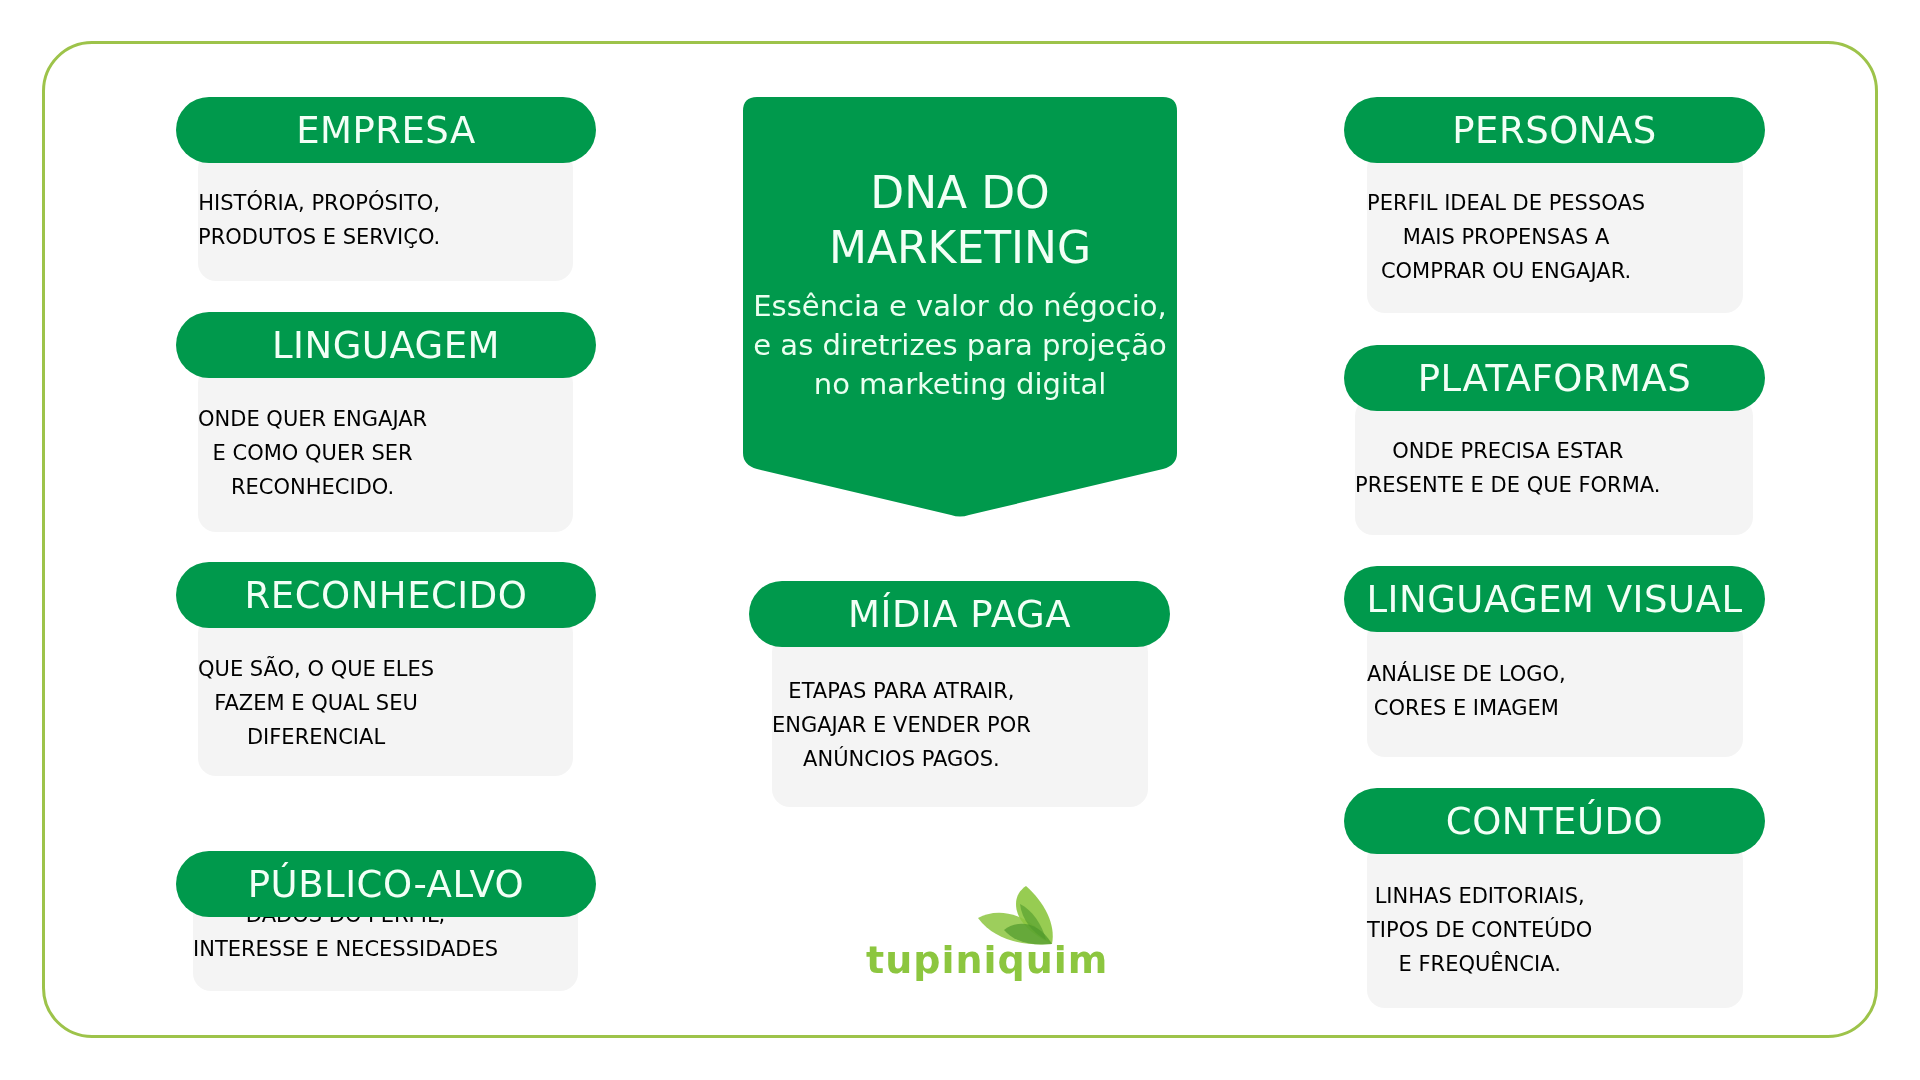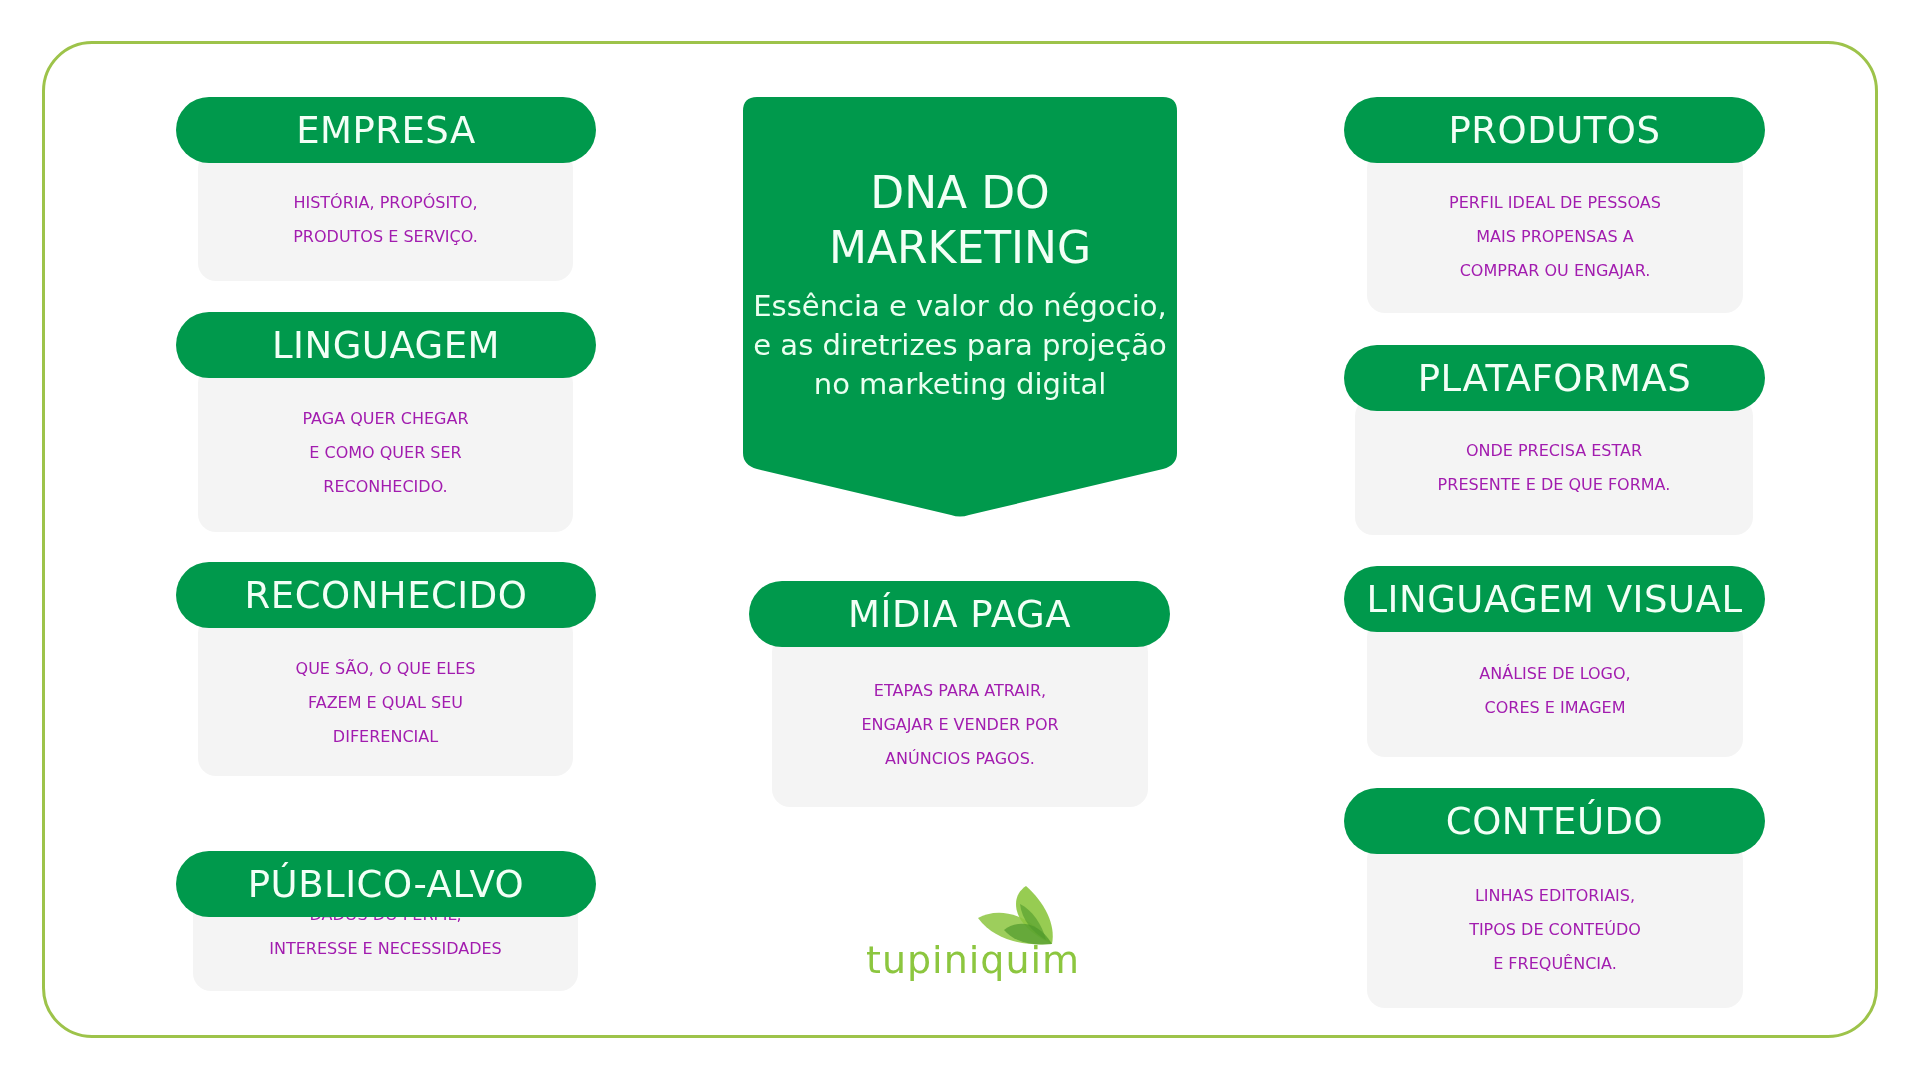--- a/index.html
+++ b/index.html
@@ -5,49 +5,49 @@
   html, body { margin:0; padding:0; }
   body { width:1920px; height:1080px; background:#ffffff; position:relative; overflow:hidden;
          font-family:"DejaVu Sans", sans-serif; }
   .frame { position:absolute; left:42px; top:41px; width:1836px; height:997px;
            border:3px solid #9dc34a; border-radius:50px; box-sizing:border-box; }
   .card { position:absolute; }
   .pill { position:absolute; height:66px; border-radius:33px; background:#00994c;
           color:#f2fff6; display:flex; align-items:center; justify-content:center;
           font-size:37px; letter-spacing:0.5px; z-index:2; white-space:nowrap; }
   .box { position:absolute; background:#f4f4f4; border-radius:18px; z-index:1;
-         color:#a21caf; font-size:16px; line-height:34px; text-align:center;
-         display:flex; flex-direction:column; align-items:center; justify-content:flex-start;
+         color:#000000; font-size:21px; line-height:34px; text-align:center;
+         display:flex; flex-direction:column; align-items:flex-start; justify-content:flex-start;
          box-sizing:border-box; white-space:pre-line; }
   .box .txt { margin-top:0; }
   .dna { position:absolute; left:743px; top:97px; width:434px; height:420px; z-index:2; }
   .dna svg { position:absolute; left:0; top:0; }
   .dna-title { position:absolute; left:0; top:60px; width:434px; text-align:center;
                color:#f2fff6; font-size:44px; line-height:55px; white-space:pre-line;margin-top:8px; }
   .dna-sub { position:absolute; left:0; top:190px; width:434px; text-align:center;
              color:#eafff0; font-size:29px; line-height:39px; white-space:pre-line; }
   .logo { position:absolute; left:866px; top:884px; width:190px; height:95px; }
   .logo-text { position:absolute; left:0; bottom:0; width:190px; text-align:left;
-               color:#8cc63f; font-size:38px; font-weight:normal; letter-spacing:1px;
+               color:#8cc63f; font-size:38px; font-weight:bold; letter-spacing:1px;
                font-family:"DejaVu Sans", sans-serif; line-height:38px; }
 </style>
 </head>
 <body>
 
 <div class="frame"></div>
 
 <div class="card">
   <div class="pill" style="left:176px;top:97px;width:420px;">EMPRESA</div>
   <div class="box" style="left:198px;top:150px;width:375px;height:131px;padding-top:36px;"><span class="txt">HISTÓRIA, PROPÓSITO,
 PRODUTOS E SERVIÇO.</span></div>
 </div>
 
 <div class="card">
   <div class="pill" style="left:176px;top:312px;width:420px;">LINGUAGEM</div>
-  <div class="box" style="left:198px;top:365px;width:375px;height:167px;padding-top:37px;"><span class="txt">PAGA QUER CHEGAR
+  <div class="box" style="left:198px;top:365px;width:375px;height:167px;padding-top:37px;"><span class="txt">ONDE QUER ENGAJAR
 E COMO QUER SER
 RECONHECIDO.</span></div>
 </div>
 
 <div class="card">
   <div class="pill" style="left:176px;top:562px;width:420px;">RECONHECIDO</div>
   <div class="box" style="left:198px;top:615px;width:375px;height:161px;padding-top:37px;"><span class="txt">QUE SÃO, O QUE ELES
 FAZEM E QUAL SEU
 DIFERENCIAL</span></div>
 </div>
@@ -70,21 +70,21 @@
 </div>
 
 <div class="card">
   <div class="pill" style="left:749px;top:581px;width:421px;">MÍDIA PAGA</div>
   <div class="box" style="left:772px;top:634px;width:376px;height:173px;padding-top:40px;"><span class="txt">ETAPAS PARA ATRAIR,
 ENGAJAR E VENDER POR
 ANÚNCIOS PAGOS.</span></div>
 </div>
 
 <div class="card">
-  <div class="pill" style="left:1344px;top:97px;width:421px;">PRODUTOS</div>
+  <div class="pill" style="left:1344px;top:97px;width:421px;">PERSONAS</div>
   <div class="box" style="left:1367px;top:150px;width:376px;height:163px;padding-top:36px;"><span class="txt">PERFIL IDEAL DE PESSOAS
 MAIS PROPENSAS A
 COMPRAR OU ENGAJAR.</span></div>
 </div>
 
 <div class="card">
   <div class="pill" style="left:1344px;top:345px;width:421px;">PLATAFORMAS</div>
   <div class="box" style="left:1355px;top:398px;width:398px;height:137px;padding-top:36px;"><span class="txt">ONDE PRECISA ESTAR
 PRESENTE E DE QUE FORMA.</span></div>
 </div>

